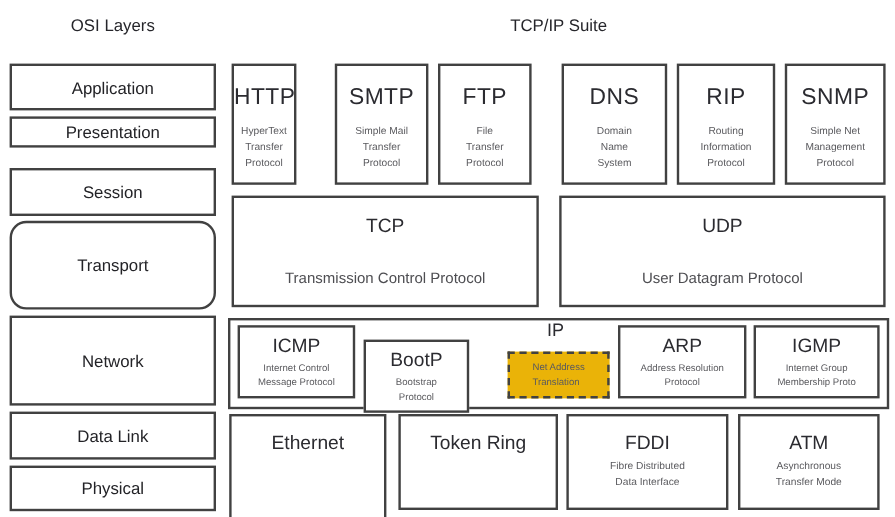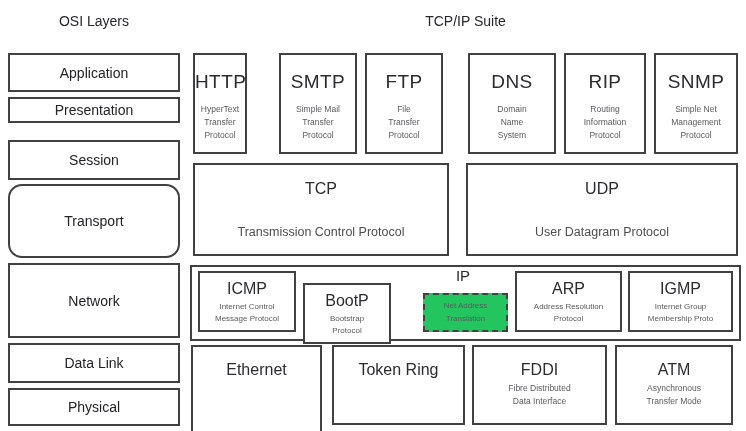--- a/index.html
+++ b/index.html
@@ -25,21 +25,21 @@
 
   
   .proto-transport .abbr{font-size:16px;margin-top:15px;}
   .proto-transport .sub{font-size:12.5px;margin-top:27px;color:#4e4e52;}
 
   
   .proto-net .abbr{font-size:16px;margin-top:7px;}
   .proto-net .sub{font-size:8px;line-height:1.55;margin-top:3px;}
   .nat-box{
     position:absolute;box-sizing:border-box;border:2px dashed #414141;
-    background:#22c55e;display:flex;align-items:center;justify-content:center;text-align:center;
+    background:#eab308;display:flex;align-items:center;justify-content:center;
   }
   .nat-box .sub{font-size:8px;line-height:1.55;}
   .ip-label{position:absolute;text-align:center;font-size:15px;color:#2b2b30;}
 
   
   .proto-link .abbr{font-size:16px;margin-top:14px;}
   .proto-link .sub{font-size:8.5px;line-height:1.5;margin-top:3px;}
 
   
   #title-osi{left:8px;top:13px;width:172px;}

